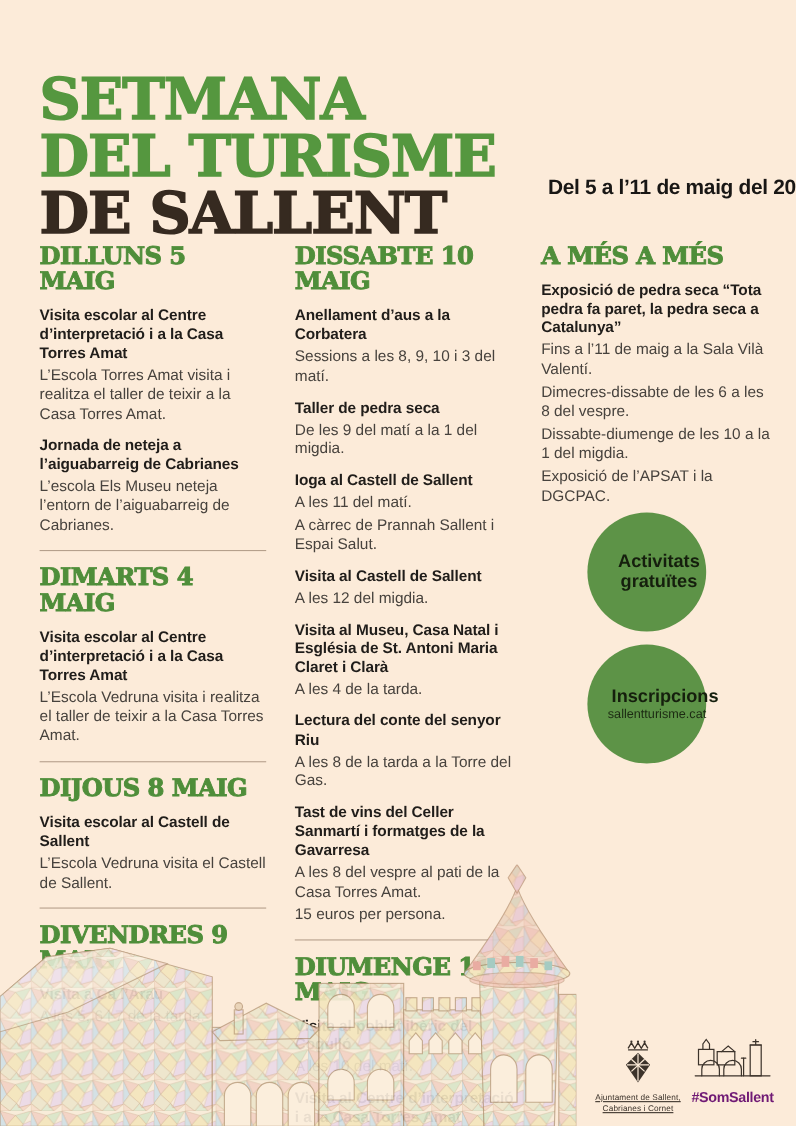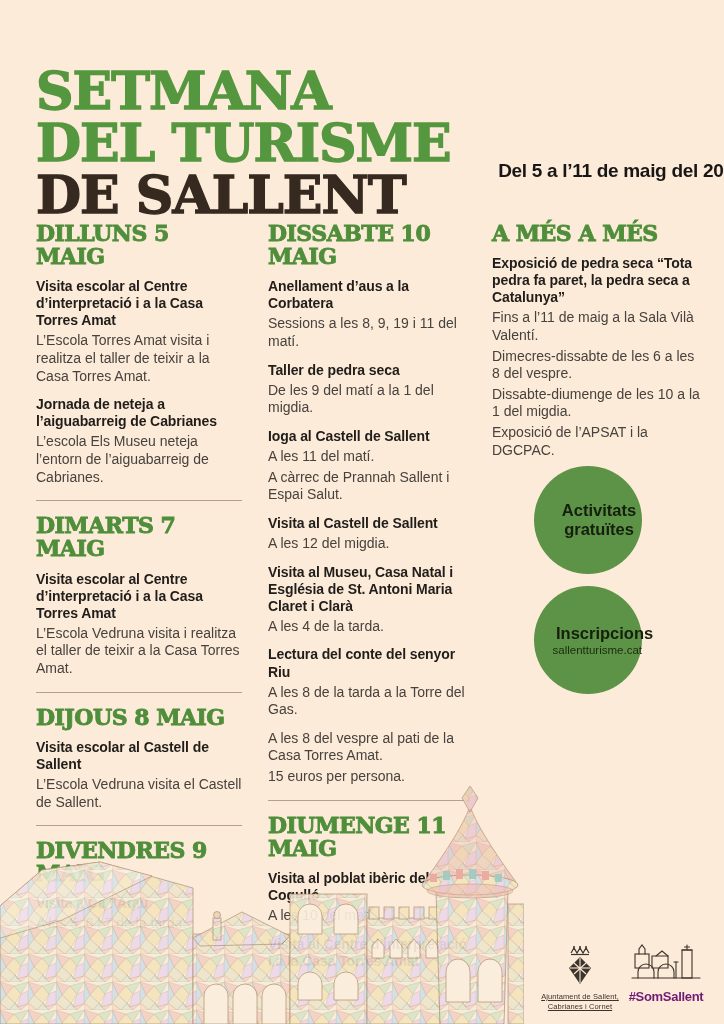--- a/index.html
+++ b/index.html
@@ -79,21 +79,21 @@
         <p class="event-title">Visita escolar al Centre d’interpretació i a la Casa Torres Amat</p>
         <p class="event-line">L’Escola Torres Amat visita i realitza el taller de teixir a la Casa Torres Amat.</p>
       </div>
       <div class="event">
         <p class="event-title">Jornada de neteja a l’aiguabarreig de Cabrianes</p>
         <p class="event-line">L’escola Els Museu neteja l’entorn de l’aiguabarreig de Cabrianes.</p>
       </div>
     </div>
     <hr class="divider">
     <div class="section">
-      <h2 class="day-header">DIMARTS 7 MAIG</h2>
+      <h2 class="day-header">DIMARTS 4 MAIG</h2>
       <div class="event">
         <p class="event-title">Visita escolar al Centre d’interpretació i a la Casa Torres Amat</p>
         <p class="event-line">L’Escola Vedruna visita i realitza el taller de teixir a la Casa Torres Amat.</p>
       </div>
     </div>
     <hr class="divider">
     <div class="section">
       <h2 class="day-header">DIJOUS 8 MAIG</h2>
       <div class="event">
         <p class="event-title">Visita escolar al Castell de Sallent</p>
@@ -108,21 +108,21 @@
         <p class="event-line">A les 5, 6 i 7 de la tarda.</p>
       </div>
     </div>
   </div>
 
   <div class="col col-2">
     <div class="section">
       <h2 class="day-header">DISSABTE 10 MAIG</h2>
       <div class="event">
         <p class="event-title">Anellament d’aus a la Corbatera</p>
-        <p class="event-line">Sessions a les 8, 9, 19 i 11 del matí.</p>
+        <p class="event-line">Sessions a les 8, 9, 10 i 3 del matí.</p>
       </div>
       <div class="event">
         <p class="event-title">Taller de pedra seca</p>
         <p class="event-line">De les 9 del matí a la 1 del migdia.</p>
       </div>
       <div class="event">
         <p class="event-title">Ioga al Castell de Sallent</p>
         <p class="event-line">A les 11 del matí.</p>
         <p class="event-line">A càrrec de Prannah Sallent i Espai Salut.</p>
       </div>
@@ -132,20 +132,21 @@
       </div>
       <div class="event">
         <p class="event-title">Visita al Museu, Casa Natal i Església de St. Antoni Maria Claret i Clarà</p>
         <p class="event-line">A les 4 de la tarda.</p>
       </div>
       <div class="event">
         <p class="event-title">Lectura del conte del senyor Riu</p>
         <p class="event-line">A les 8 de la tarda a la Torre del Gas.</p>
       </div>
       <div class="event">
+        <p class="event-title">Tast de vins del Celler Sanmartí i formatges de la Gavarresa</p>
         <p class="event-line">A les 8 del vespre al pati de la Casa Torres Amat.</p>
         <p class="event-line">15 euros per persona.</p>
       </div>
     </div>
     <hr class="divider">
     <div class="section">
       <h2 class="day-header">DIUMENGE 11 MAIG</h2>
       <div class="event">
         <p class="event-title">Visita al poblat ibèric del Cogulló</p>
         <p class="event-line">A les 10 del matí.</p>

